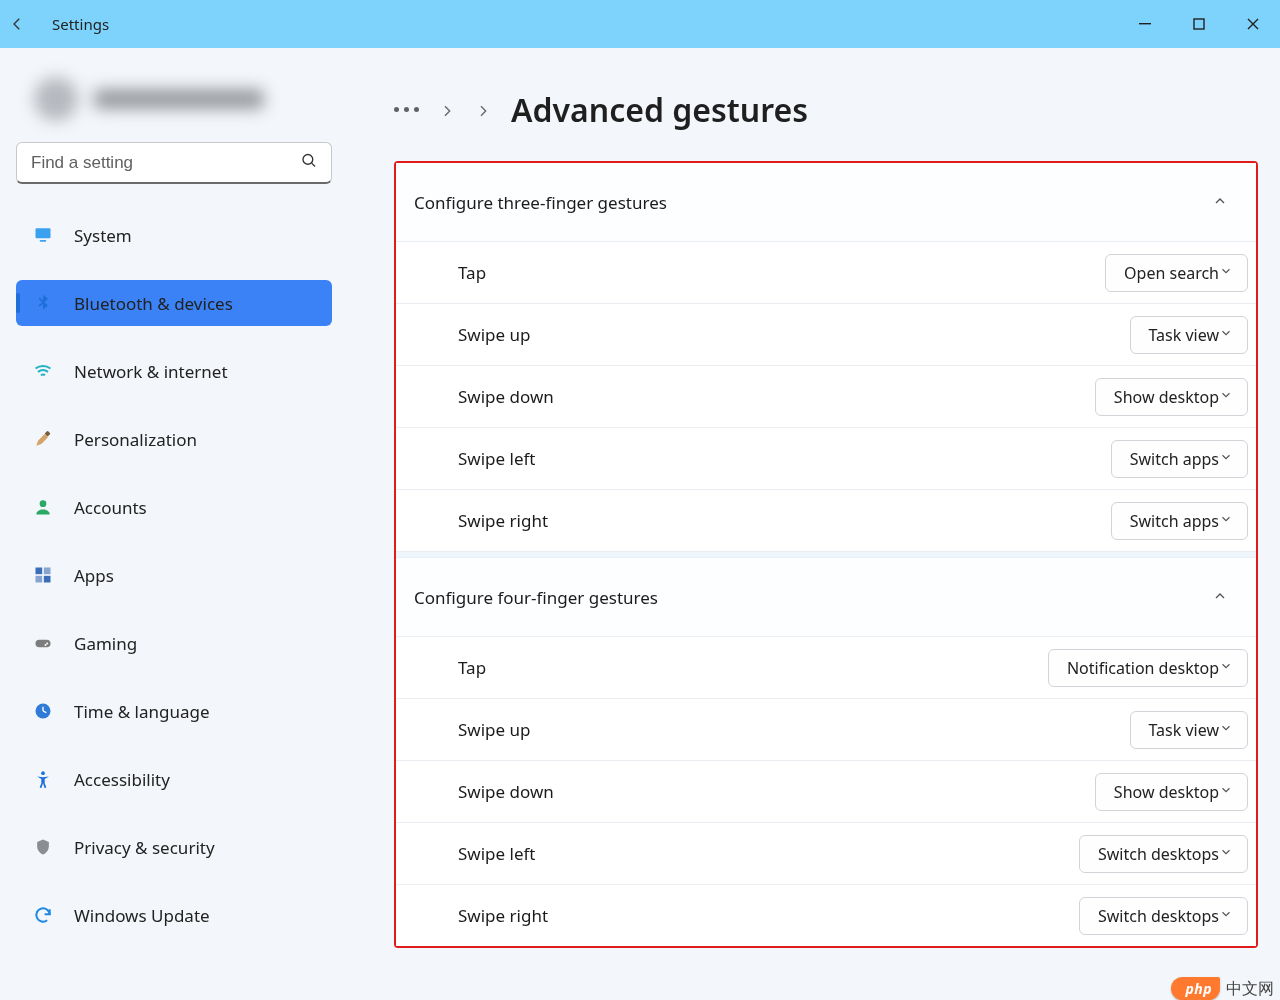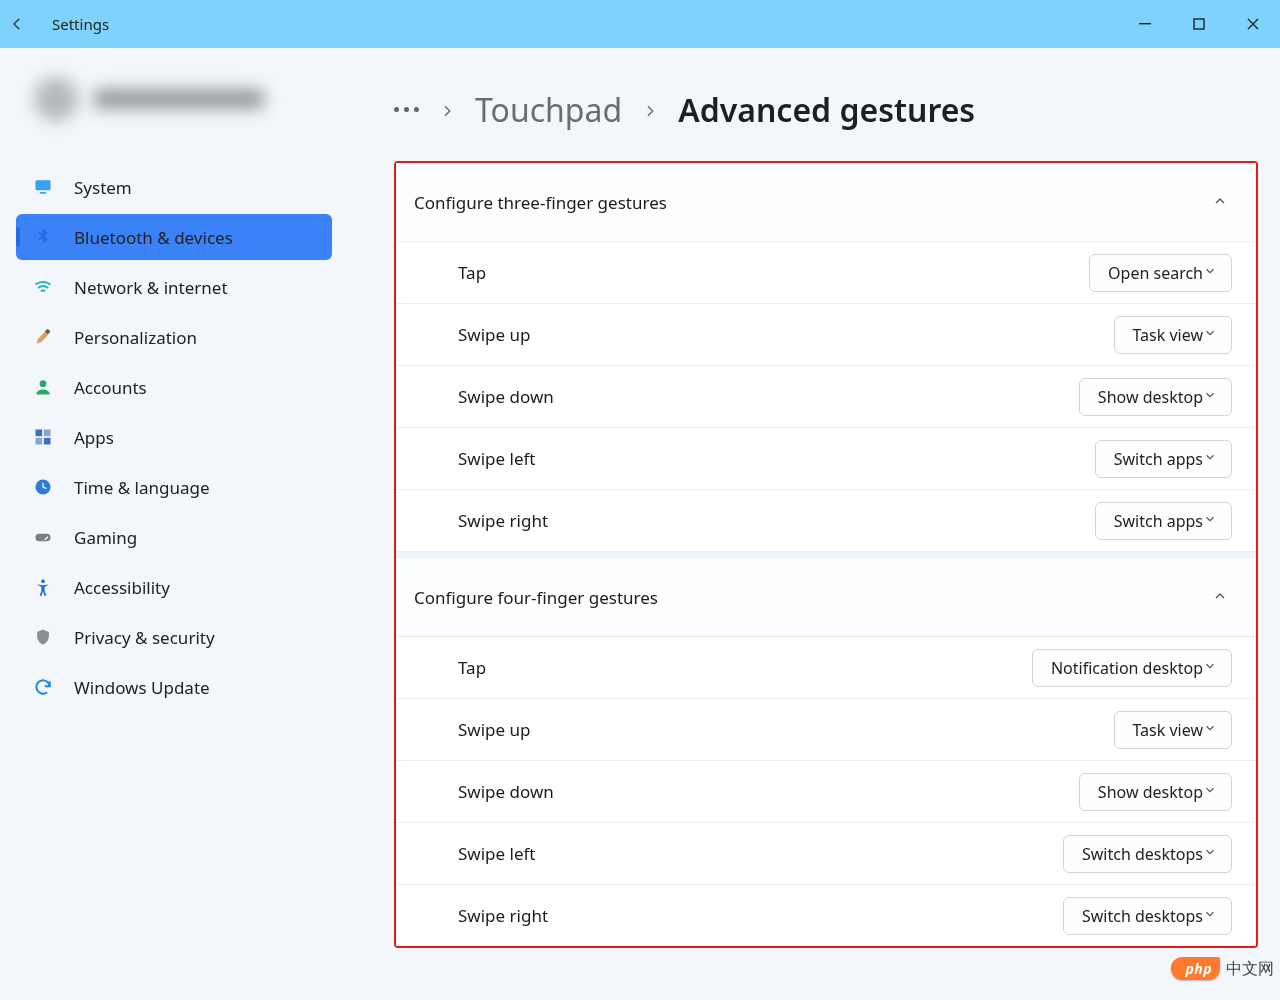--- a/index.html
+++ b/index.html
@@ -88,21 +88,21 @@
     outline:none;
   }
   .search::placeholder{ color:#606060; }
   .search-icon {
     position:absolute; right:14px; top:50%; transform:translateY(-50%);
     color:#333;
   }
   .nav {
     margin-top: 28px;
     display:flex; flex-direction:column;
-    gap:4px;
+    gap:22px;
   }
   .nav-item {
     display:flex;
     align-items:center;
     height:46px;
     padding-left:16px;
     border-radius:6px;
     font-size:17px;
     color:#222;
     position:relative;
@@ -161,21 +161,21 @@
     background:#fdfeff;
   }
   .group-gap {
     height:7px;
     background:#eef6fb;
     border-top:1px solid #e9eef3;
     border-bottom:1px solid #e9eef3;
   }
   .row {
     height:62px;
-    padding: 0 24px 0 62px;
+    padding: 0 8px 0 62px;
     display:flex;
     align-items:center;
     justify-content:space-between;
     border-top:1px solid #eaedf1;
     font-size:17px;
     color:#1b1b1b;
     background:#ffffff;
   }
   .combo {
     height:38px;
@@ -191,21 +191,21 @@
   }
   .combo .chv { color:#555; font-size:14px; }
 
   .chev-up {
     color:#555;
   }
 
   
   .watermark {
     position:fixed;
-    right:6px; bottom:20px;
+    right:6px; bottom:0;
     display:flex; align-items:center; gap:6px;
     color:#444;
     font-size:16px;
     margin-top:12px;
   }
   .watermark .badge{
     background:#ff7a2f;
     color:#fff;
     font-weight:700;
     padding:2px 8px 2px 14px;
@@ -245,20 +245,29 @@
   </div>
 </div>
 
 <div class="shell">
 
   <aside class="sidebar">
     <div class="account-block">
       <div class="avatar"></div>
       <div class="account-text"></div>
     </div>
+    <div class="search-wrap">
+      <input class="search" placeholder="Find a setting" style="">
+      <span class="search-icon">
+        <svg width="18" height="18" viewBox="0 0 24 24" fill="none" stroke="currentColor" stroke-width="1.8">
+            <circle cx="10.5" cy="10.5" r="6.5"></circle>
+            <path d="M20 20l-4.5-4.5"></path>
+          </svg>
+      </span>
+    </div>
 
     <nav class="nav" id="nav">
         <div class="nav-item">
           <span class="icon">
             <svg width="20" height="20" viewBox="0 0 24 24">
               <rect x="3" y="4" width="18" height="12" rx="1.5" fill="#3aa0f0"></rect>
               <rect x="8" y="18" width="8" height="2" rx="1" fill="#3aa0f0"></rect>
             </svg>
           </span>
           <span>System</span>
@@ -305,36 +314,36 @@
               <rect x="3" y="3" width="8" height="8" fill="#3a6fb7"></rect>
               <rect x="13" y="3" width="8" height="8" fill="#86a6cf"></rect>
               <rect x="3" y="13" width="8" height="8" fill="#86a6cf"></rect>
               <rect x="13" y="13" width="8" height="8" fill="#3a6fb7"></rect>
             </svg>
           </span>
           <span>Apps</span>
         </div>
         <div class="nav-item">
           <span class="icon">
-            <svg width="20" height="20" viewBox="0 0 24 24">
-              <circle cx="12" cy="12" r="9" fill="#2f7bd8"></circle>
-              <path d="M12 12V7M12 12l4 2" stroke="#fff" stroke-width="1.6" fill="none"></path>
-            </svg>
-          </span>
-          <span>Time &amp; language</span>
-        </div>
-        <div class="nav-item">
-          <span class="icon">
             <svg width="20" height="20" viewBox="0 0 24 24" fill="#7d7d7d">
               <rect x="3" y="8" width="18" height="9" rx="4.5"></rect>
               <circle cx="17" cy="12.5" r="1.2" fill="#fff"></circle>
               <circle cx="15" cy="14.5" r="1.2" fill="#fff"></circle>
             </svg>
           </span>
           <span>Gaming</span>
+        </div>
+        <div class="nav-item">
+          <span class="icon">
+            <svg width="20" height="20" viewBox="0 0 24 24">
+              <circle cx="12" cy="12" r="9" fill="#2f7bd8"></circle>
+              <path d="M12 12V7M12 12l4 2" stroke="#fff" stroke-width="1.6" fill="none"></path>
+            </svg>
+          </span>
+          <span>Time &amp; language</span>
         </div>
         <div class="nav-item">
           <span class="icon">
             <svg width="20" height="20" viewBox="0 0 24 24" fill="#1e6fd9">
               <circle cx="12" cy="5" r="2.2"></circle>
               <path d="M5 9l7 1 7-1-5 3v5l2 5-2 1-2-6-2 6-2-1 2-5v-5L5 9z"></path>
             </svg>
           </span>
           <span>Accessibility</span>
         </div>
@@ -363,21 +372,20 @@
       <div class="bc-more">
           <span></span>
           <span></span>
           <span></span>
         </div>
       <span class="chev">
         <svg width="16" height="16" viewBox="0 0 24 24" fill="none" stroke="currentColor" stroke-width="2.2">
             <path d="M9 5l7 7-7 7"></path>
           </svg>
       </span>
-      <span class="bc-title">Touchpad</span>
       <span class="chev">
         <svg width="16" height="16" viewBox="0 0 24 24" fill="none" stroke="currentColor" stroke-width="2.2">
             <path d="M9 5l7 7-7 7"></path>
           </svg>
       </span>
       <span class="bc-current">Advanced gestures</span>
     </div>
 
     <div class="highlight-frame" id="frame">
         <div class="group-header">

